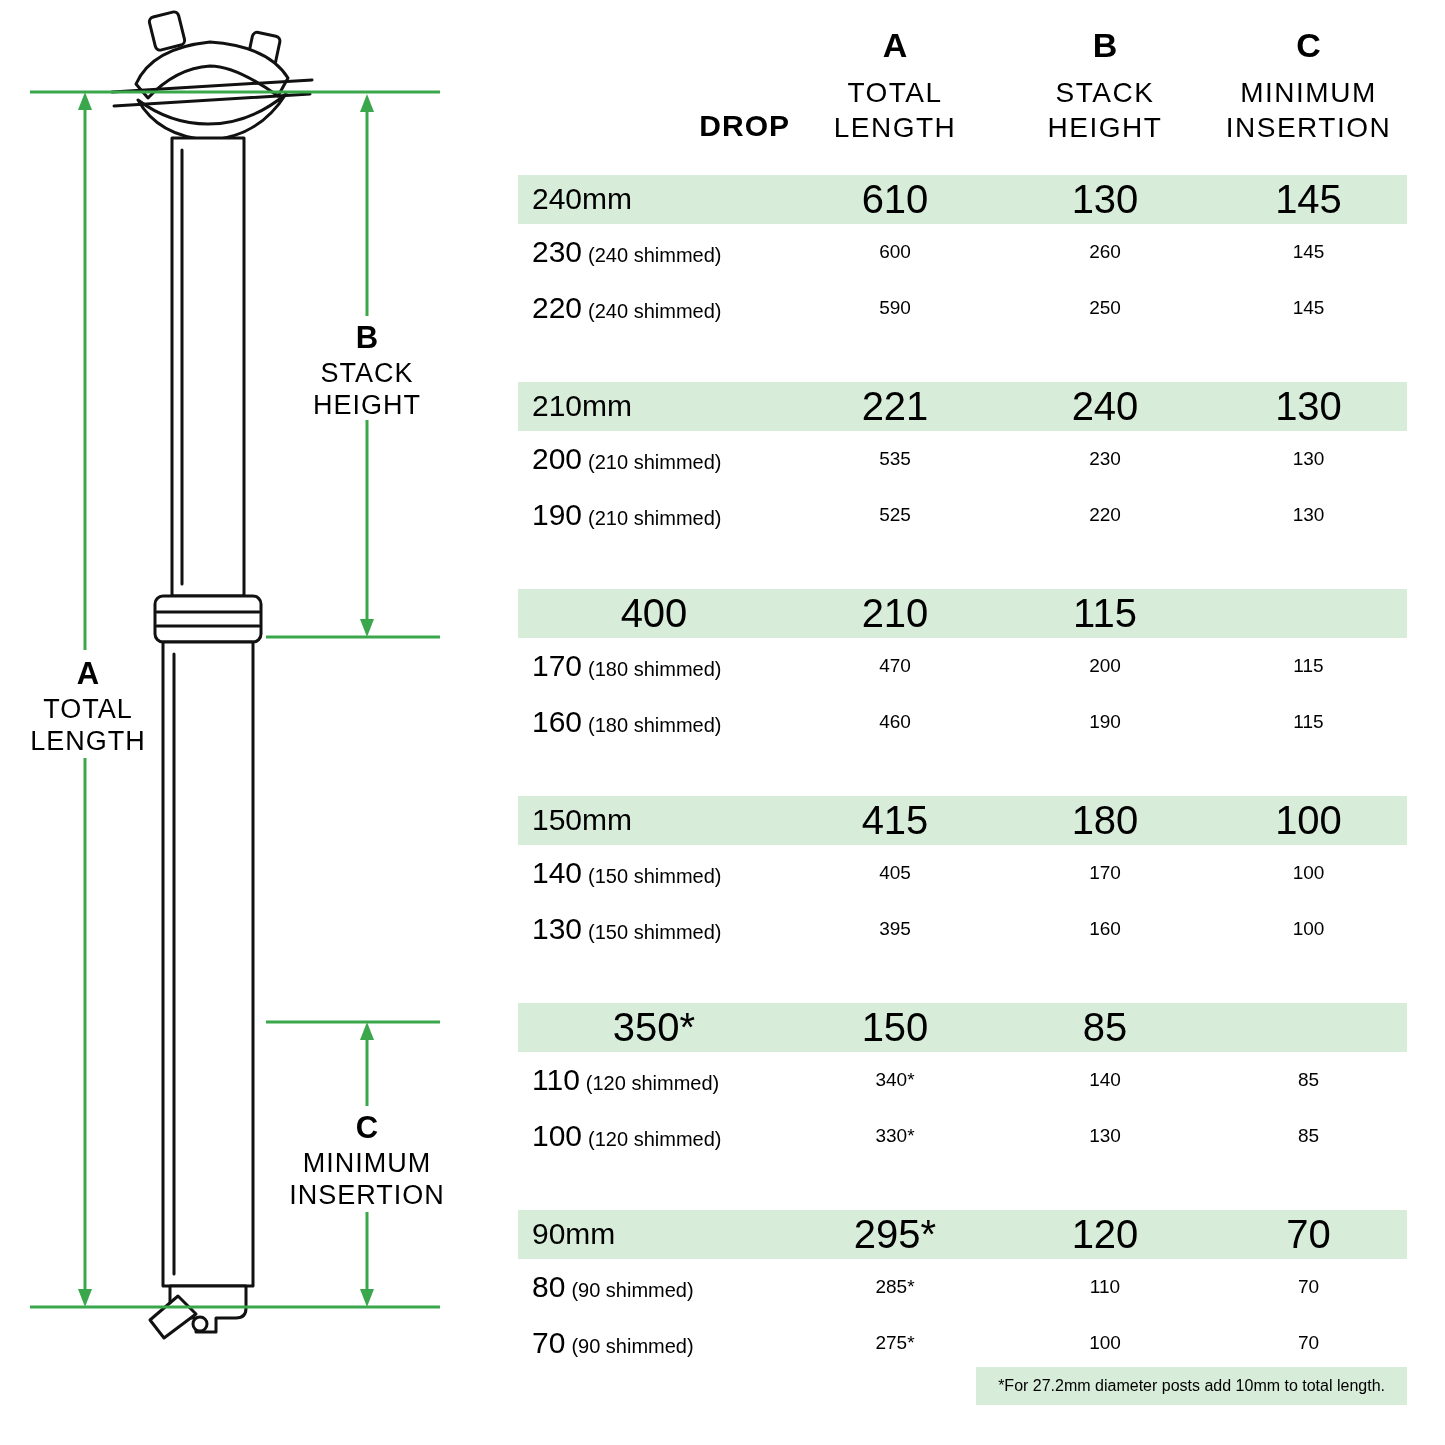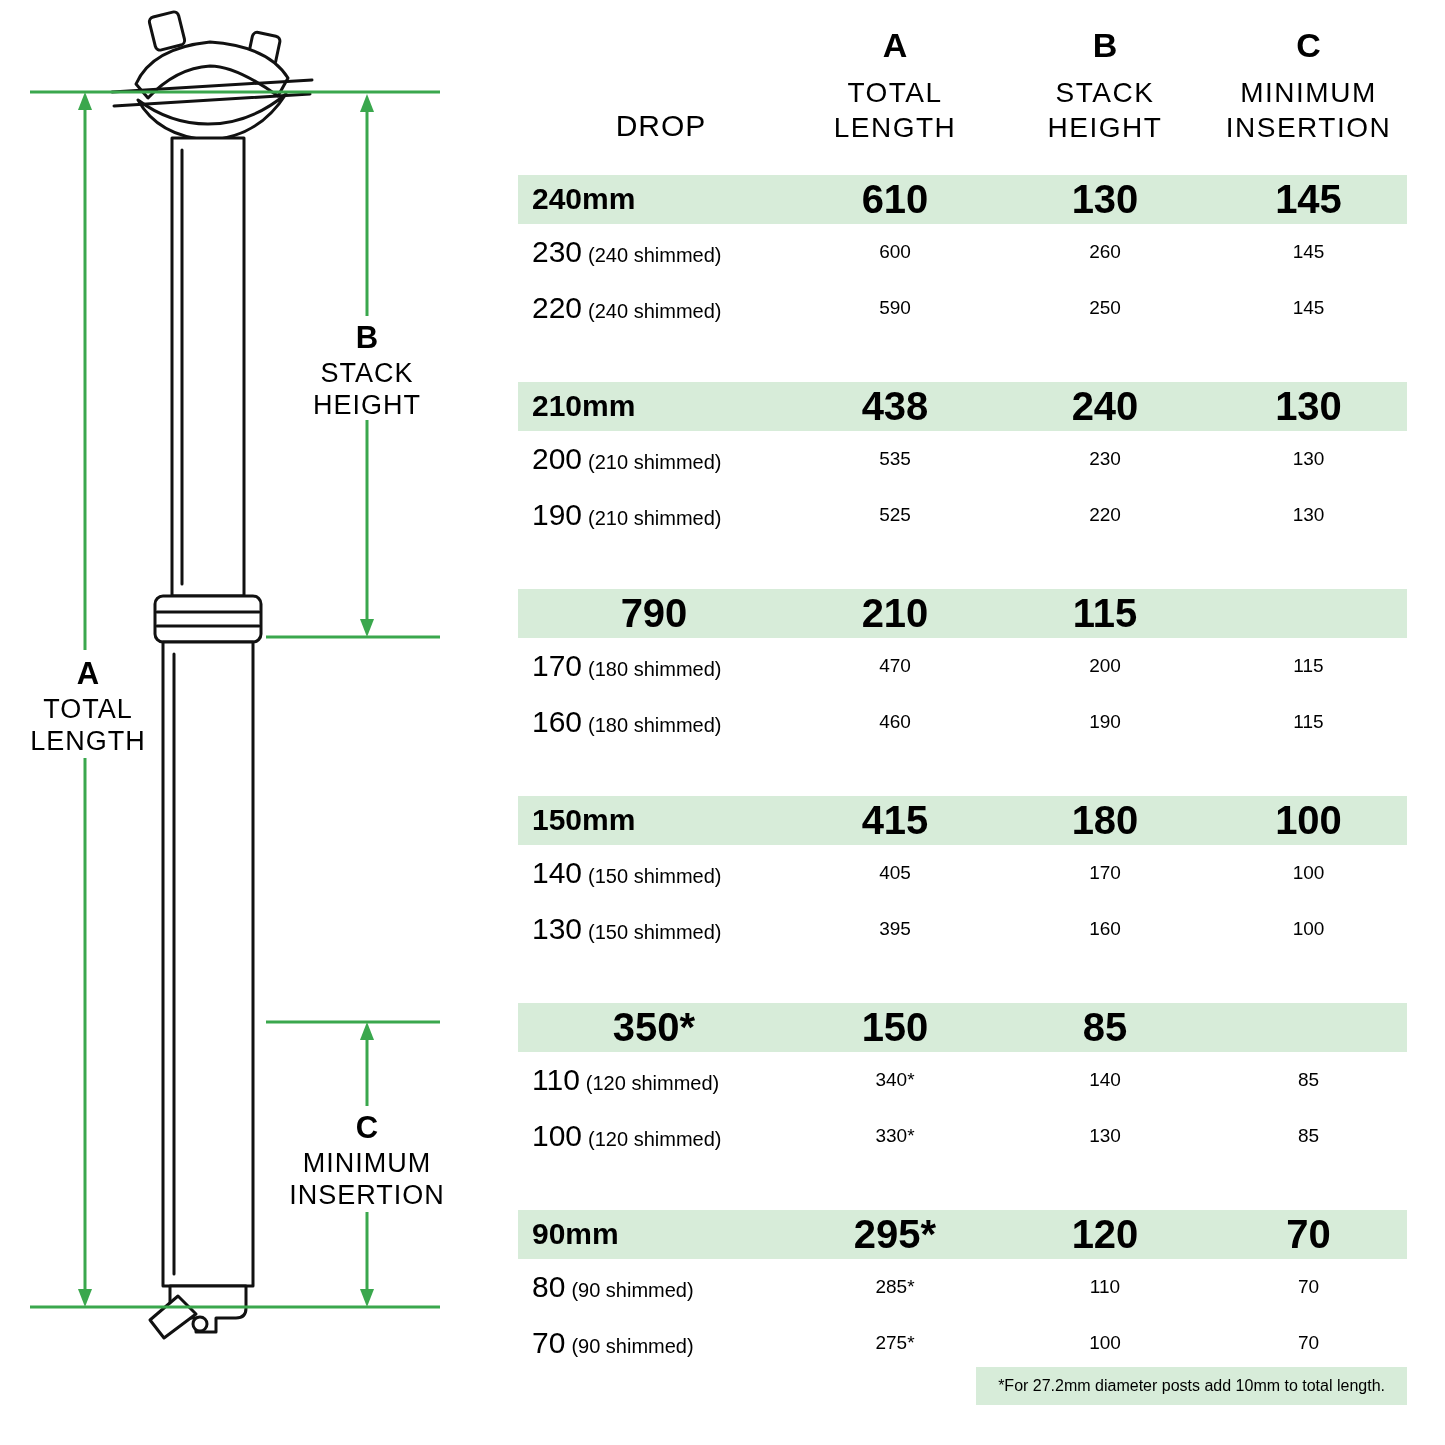--- a/index.html
+++ b/index.html
@@ -17,25 +17,25 @@
   .draw-line { stroke:#111; stroke-width:3; fill:none; stroke-linecap:round; }
   .dim-letter { font-size:31px; font-weight:700; text-anchor:middle; }
   .dim-word { font-size:27px; text-anchor:middle; letter-spacing:1px; }
 
   
   .table-area { position:absolute; left:518px; top:0; width:889px; }
   .thead { display:grid; grid-template-columns:272px 210px 210px 197px;
            align-items:end; padding-top:24px; padding-bottom:30px; }
   .th { text-align:center; font-size:28px; line-height:1.25; letter-spacing:1.5px; }
   .th .letter { font-size:34px; font-weight:700; margin-bottom:8px; letter-spacing:0; }
-  .th.drop-col { text-align:center; font-weight:400; font-size:30px; padding-left:14px; letter-spacing:1px; }
+  .th.drop-col { text-align:right; font-weight:700; font-size:30px; padding-left:14px; letter-spacing:1px; }
   .row { display:grid; grid-template-columns:272px 210px 210px 197px; align-items:center; height:56px; }
   .group { margin-bottom:46px; }
   .group:last-of-type { margin-bottom:0; }
-  .row.group-header { background:var(--highlight); height:49px; font-weight:700; }
+  .row.group-header { background:var(--highlight); height:49px; font-weight:400; }
   .cell.drop { padding-left:14px; font-size:30px; white-space:nowrap; }
   .cell.num { text-align:center; font-size:19px; }
   .row.group-header .cell.num { font-size:40px; }
   .note { font-size:20px; margin-left:6px; }
   .footnote { margin-left:auto; width:max-content; background:var(--highlight);
               font-size:16px; padding:10px 22px; margin-top:-4px; }
 </style>
 </head>
 <body>
 
@@ -152,40 +152,40 @@
           <div class="row">
             <div class="cell drop"><span>220</span><span class="note">(240 shimmed)</span></div>
             <div class="cell num">590</div>
             <div class="cell num">250</div>
             <div class="cell num">145</div>
           </div>
         </div>
         <div class="group">
           <div class="row group-header">
             <div class="cell drop">210mm</div>
-            <div class="cell num">438</div>
+            <div class="cell num">221</div>
             <div class="cell num">240</div>
             <div class="cell num">130</div>
           </div>
           <div class="row">
             <div class="cell drop"><span>200</span><span class="note">(210 shimmed)</span></div>
             <div class="cell num">535</div>
             <div class="cell num">230</div>
             <div class="cell num">130</div>
           </div>
           <div class="row">
             <div class="cell drop"><span>190</span><span class="note">(210 shimmed)</span></div>
             <div class="cell num">525</div>
             <div class="cell num">220</div>
             <div class="cell num">130</div>
           </div>
         </div>
         <div class="group">
           <div class="row group-header">
-            <div class="cell num">790</div>
+            <div class="cell num">400</div>
             <div class="cell num">210</div>
             <div class="cell num">115</div>
           </div>
           <div class="row">
             <div class="cell drop"><span>170</span><span class="note">(180 shimmed)</span></div>
             <div class="cell num">470</div>
             <div class="cell num">200</div>
             <div class="cell num">115</div>
           </div>
           <div class="row">

